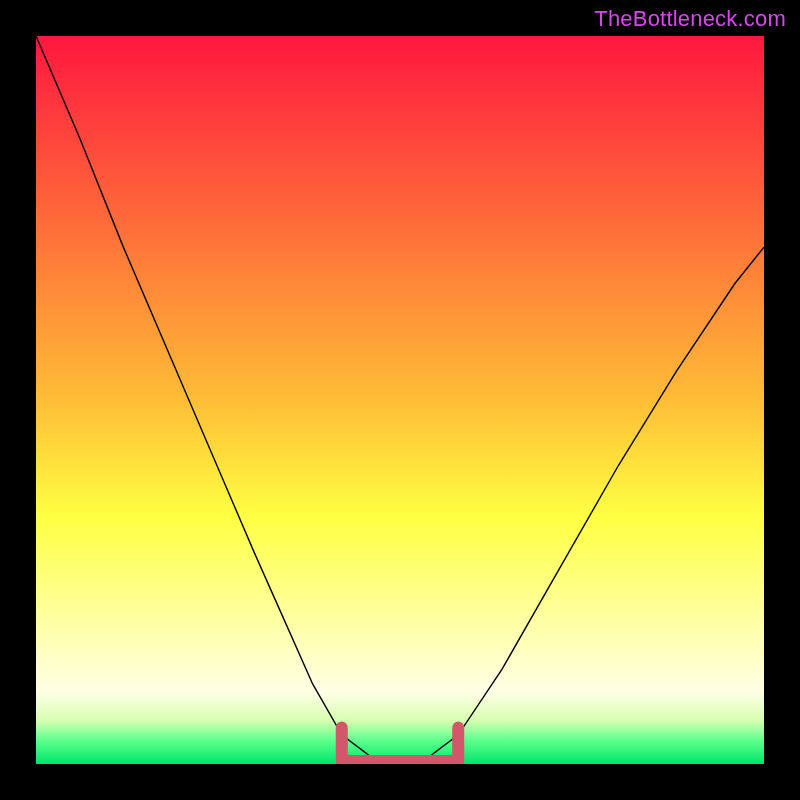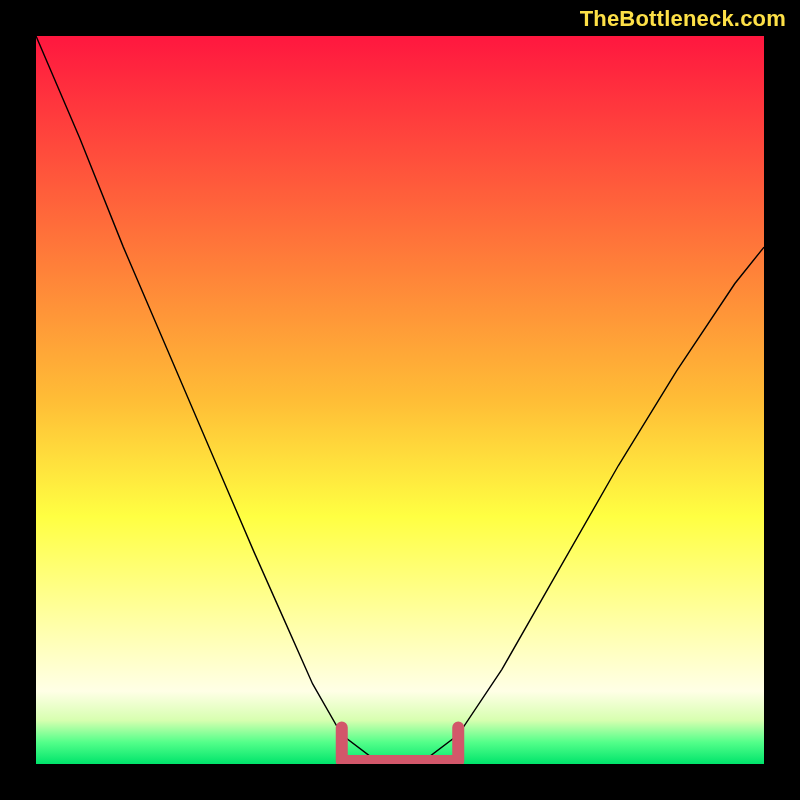--- a/index.html
+++ b/index.html
@@ -14,23 +14,23 @@
   .frame {
     position: relative;
     width: 800px;
     height: 800px;
     background: #000;
   }
   .watermark {
     position: absolute;
     top: 6px;
     right: 14px;
-    color: #fde047;
+    color: #d946ef;
     font-size: 22px;
-    font-weight: 700;
+    font-weight: 400;
     letter-spacing: 0.2px;
     z-index: 5;
   }
   .plot-area {
     position: absolute;
     left: 36px;
     top: 36px;
     width: 728px;
     height: 728px;
     overflow: hidden;

